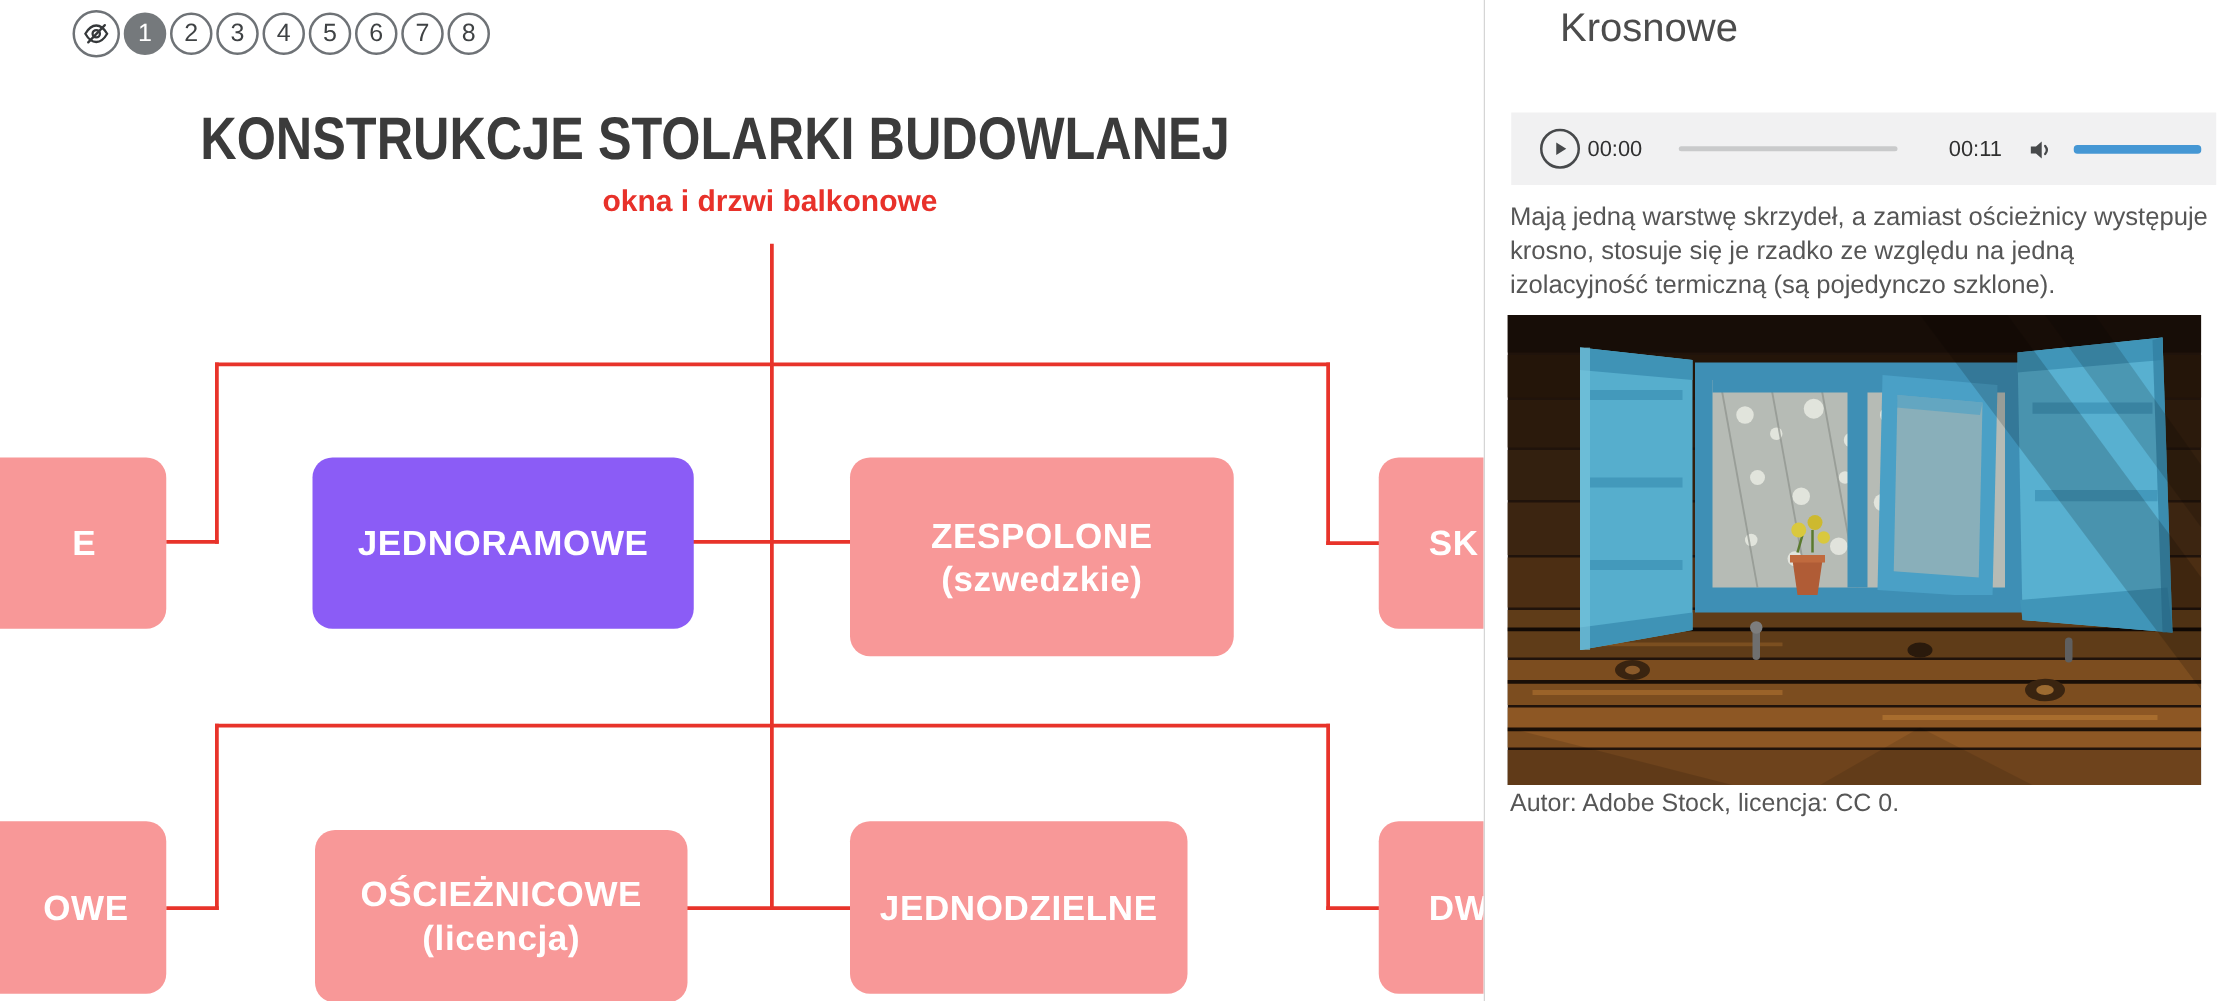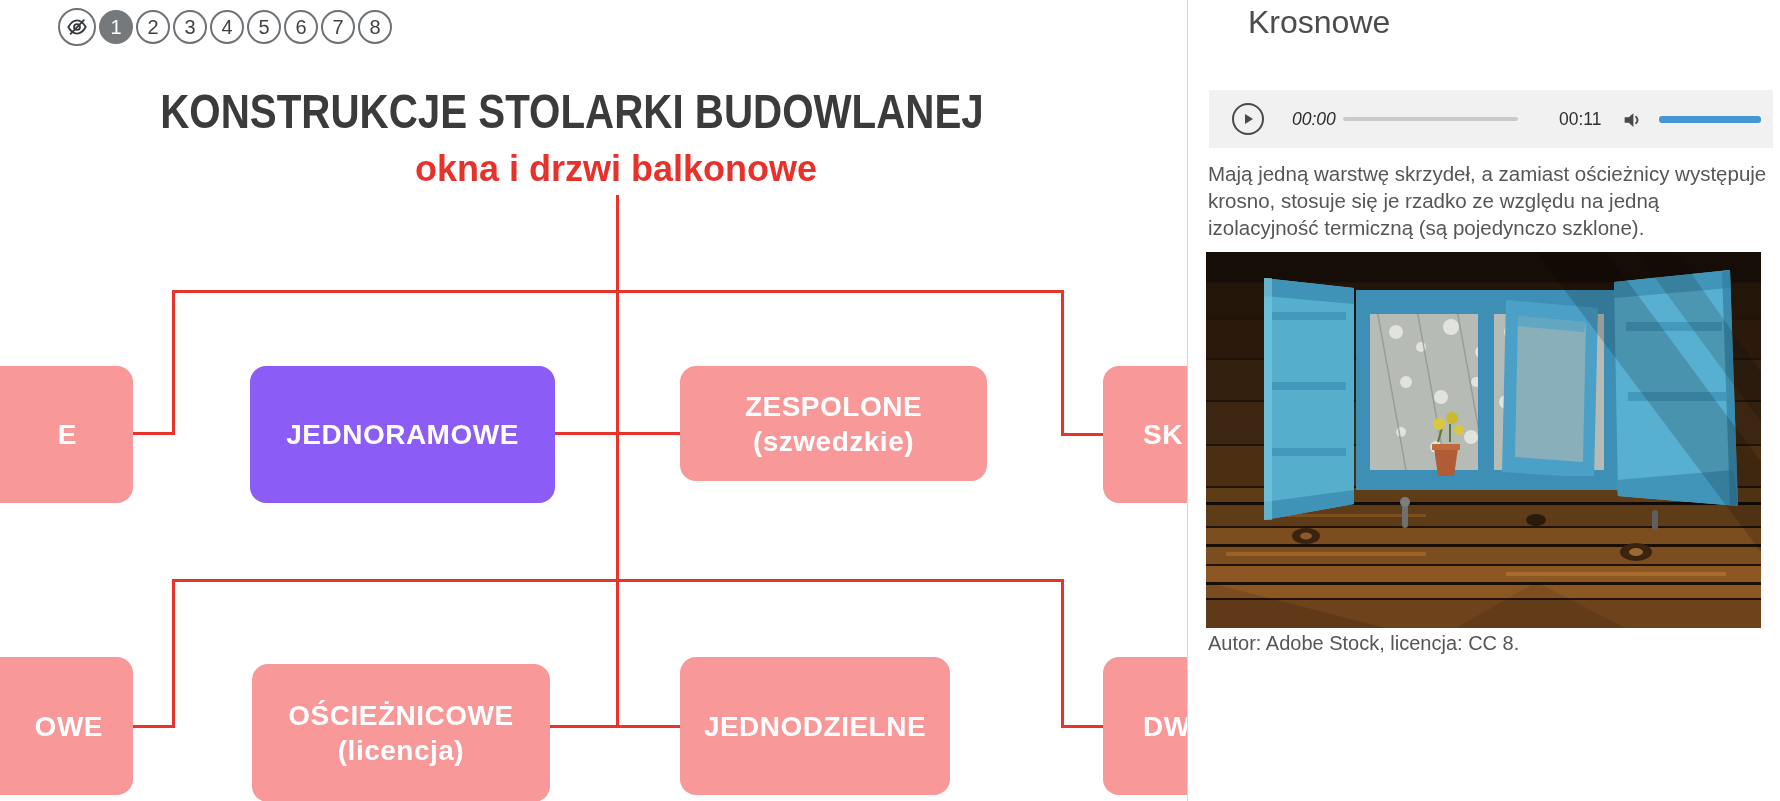--- a/index.html
+++ b/index.html
@@ -10,21 +10,21 @@
   .nav{position:absolute;left:58px;top:8px;display:flex;align-items:center;gap:3px;}
   .nav .dot{width:34px;height:34px;border:2px solid #6e7276;border-radius:50%;
             display:flex;align-items:center;justify-content:center;
             font-size:20px;color:#3f4244;background:#fff;box-sizing:border-box;cursor:pointer;}
   .nav .dot.active{background:#75797c;border-color:#75797c;color:#fff;}
   .nav .eye{width:38px;height:38px;}
   .d-title{position:absolute;left:0;top:84px;width:1144px;text-align:center;
            font-size:48px;font-weight:bold;color:#3b3b3b;letter-spacing:0px;
            transform:scaleX(.84);transform-origin:572px 0;white-space:nowrap;}
   .d-subtitle{position:absolute;left:0;top:148px;width:1232px;text-align:center;
-              font-size:36px;font-weight:bold;white-space:nowrap;}
+              font-size:24px;font-weight:bold;white-space:nowrap;}
   .ln{position:absolute;}
   .node{position:absolute;border-radius:16px;display:flex;flex-direction:column;
         align-items:center;justify-content:center;color:#fff;font-weight:bold;
         font-size:28px;letter-spacing:.5px;line-height:35px;box-sizing:border-box;cursor:pointer;}
   .node.right-align{align-items:flex-end;}
   .node.left-align{align-items:flex-start;}
   
   .panel{position:absolute;left:1187px;top:0;width:593px;height:801px;background:#fff;
          border-left:1px solid #d5d5d5;box-sizing:border-box;}
   .p-title{position:absolute;left:20px;top:4px;font-size:32px;font-weight:400;color:#4c4c4c;margin-left:40px;}
@@ -83,21 +83,21 @@
     <div class="ln" style="left:1061px;top:725px;width:45px;height:3px;background:#e8332a;"></div>
     <div class="ln" style="left:553px;top:432px;width:130px;height:3px;background:#e8332a;"></div>
     <div class="ln" style="left:548px;top:725px;width:135px;height:3px;background:#e8332a;"></div>
 
     <div class="node right-align" style="left:-180px;top:366px;width:313px;height:137px;background:#f89898;padding-right:56px;">
       <span>E</span>
     </div>
     <div class="node" style="left:250px;top:366px;width:305px;height:137px;background:#8b5cf6;">
       <span>JEDNORAMOWE</span>
     </div>
-    <div class="node" style="left:680px;top:366px;width:307px;height:115px;background:#f89898;">
+    <div class="node" style="left:680px;top:366px;width:307px;height:159px;background:#f89898;">
       <span>ZESPOLONE</span>
       <span>(szwedzkie)</span>
     </div>
     <div class="node left-align" style="left:1103px;top:366px;width:300px;height:137px;background:#f89898;padding-left:40px;">
       <span>SK</span>
     </div>
 
     <div class="node right-align" style="left:-180px;top:657px;width:313px;height:138px;background:#f89898;padding-right:30px;">
       <span>OWE</span>
     </div>
@@ -117,21 +117,21 @@
     <div class="p-title">Krosnowe</div>
 
     <div class="player">
       <button class="play-btn">
         <span style="display:flex;">
           <svg width="14" height="14" viewBox="0 0 14 14">
               <polygon points="4,2 4,12 12,7" fill="#47494b"></polygon>
             </svg>
         </span>
       </button>
-      <span class="ptime" style="left:83px;font-style:italic;">00:00</span>
+      <span class="ptime" style="left:61px;">00:00</span>
       <div class="track"></div>
       <span class="ptime" style="left:350px;">00:11</span>
       <span class="speaker">
         <svg width="22" height="22" viewBox="0 0 24 24">
           <polygon points="4,9 8.5,9 13.5,4.5 13.5,19.5 8.5,15 4,15" fill="#47494b"></polygon>
           <path d="M16.5 8.5 Q19.5 12 16.5 15.5" stroke="#47494b" stroke-width="2" fill="none" stroke-linecap="round"></path>
         </svg>
       </span>
       <div class="volbar" style="background:#4597d4;"></div>
     </div>
@@ -232,15 +232,15 @@
         <circle cx="199" cy="250" r="5" fill="#7d7d7d"></circle>
         <rect x="446" y="258" width="6" height="20" rx="3" fill="#5f5f5f"></rect>
 
         <polygon points="330,0 400,0 555,210 555,300" fill="#000" opacity=".16"></polygon>
         <polygon points="430,0 470,0 555,120 555,170" fill="#000" opacity=".14"></polygon>
         <polygon points="0,330 180,376 0,376" fill="#000" opacity=".12"></polygon>
         <polygon points="250,376 330,330 420,376" fill="#000" opacity=".10"></polygon>
       </svg>
     </div>
 
-    <div class="p-caption">Autor: Adobe Stock, licencja: CC 8.</div>
+    <div class="p-caption">Autor: Adobe Stock, licencja: CC 0.</div>
   </div>
 </div>
 
 </body></html>

